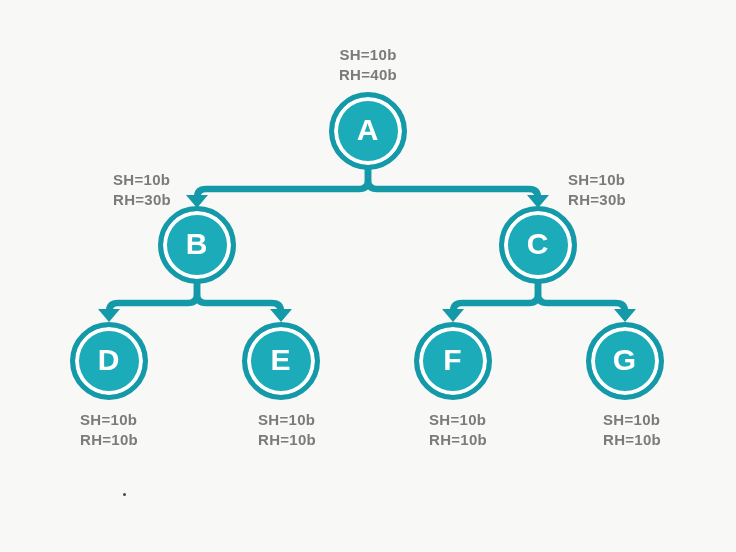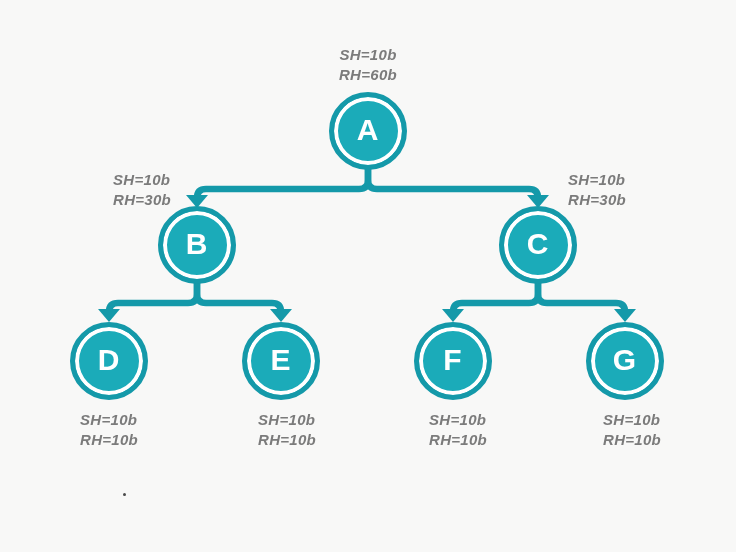--- a/index.html
+++ b/index.html
@@ -34,21 +34,20 @@
     transform:translateY(-1px);
   }
   .label{
     position:absolute;
     color:var(--label);
     font-size:15px;
     font-weight:bold;
     line-height:20px;
     letter-spacing:0.3px;
     white-space:nowrap;
-    font-style:italic;
   }
   .label.center{text-align:center;}
   .stray-dot{
     position:absolute;
     left:123px;top:493px;
     width:3px;height:3px;
     background:#4a4a4a;
     border-radius:50%;
   }
 </style>
@@ -99,21 +98,21 @@
   </div>
   <div class="node" style="left:414px;top:322px">
     <span class="letter">F</span>
   </div>
   <div class="node" style="left:586px;top:322px">
     <span class="letter">G</span>
   </div>
 
   <div class="label center" style="left:320px;top:45px;width:96px">
     <div>SH=10b</div>
-    <div>RH=60b</div>
+    <div>RH=40b</div>
   </div>
   <div class="label" style="left:113px;top:170px">
     <div>SH=10b</div>
     <div>RH=30b</div>
   </div>
   <div class="label" style="left:568px;top:170px">
     <div>SH=10b</div>
     <div>RH=30b</div>
   </div>
   <div class="label" style="left:80px;top:410px">

